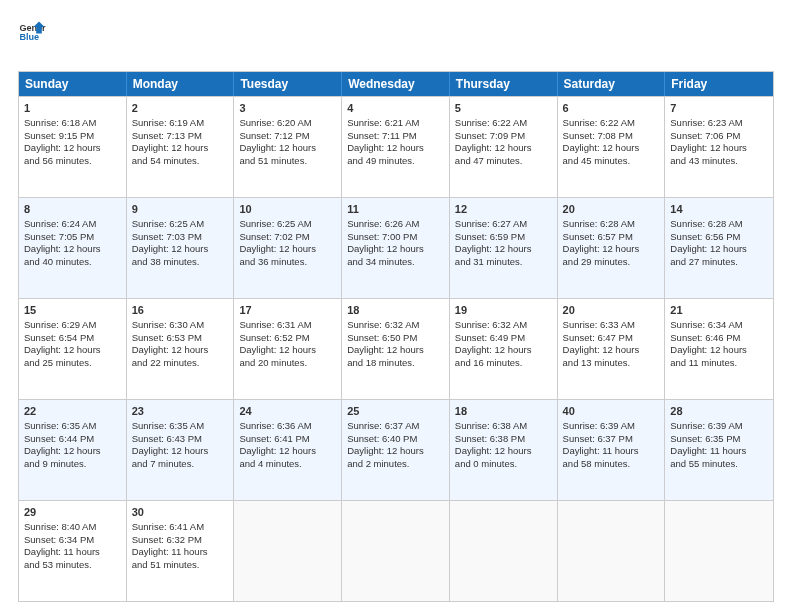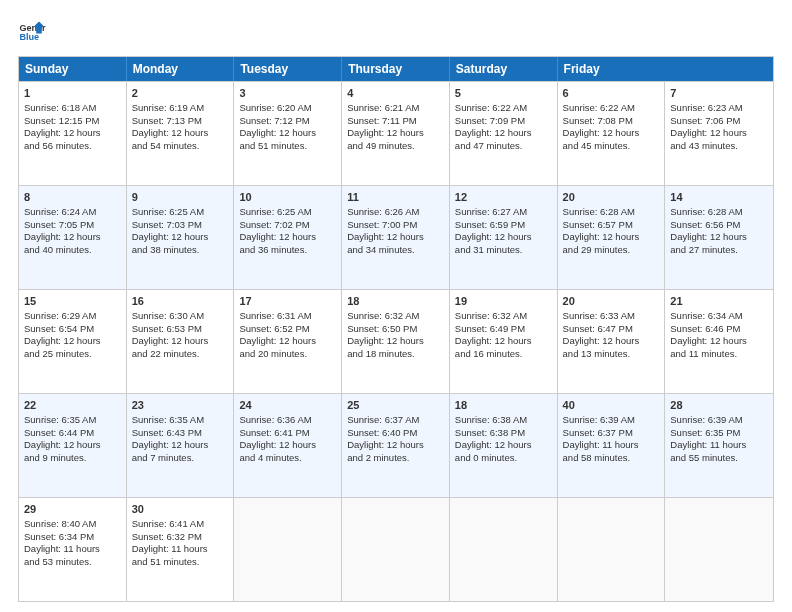--- a/index.html
+++ b/index.html
@@ -43,20 +43,21 @@
     }
     .location {
       font-size: 14px;
       color: #333;
     }
     .calendar {
       flex: 1;
       display: flex;
       flex-direction: column;
       border: 1px solid #ccc;
+      margin-top: 15px;
     }
     .cal-header {
       display: grid;
       grid-template-columns: repeat(7, 1fr);
       background: #1a6fba;
     }
     .cal-header-cell {
       color: #fff;
       font-size: 12px;
       font-weight: bold;
@@ -116,27 +117,28 @@
       <div class="month-title"></div>
       <div class="location"></div>
     </div>
   </div>
 
   <div class="calendar">
     <div class="cal-header">
       <div class="cal-header-cell">Sunday</div>
       <div class="cal-header-cell">Monday</div>
       <div class="cal-header-cell">Tuesday</div>
+      <div class="cal-header-cell">Wednesday</div>
       <div class="cal-header-cell">Thursday</div>
       <div class="cal-header-cell">Saturday</div>
       <div class="cal-header-cell">Friday</div>
     </div>
     <div class="cal-body" id="cal-body">
     <div class="cal-row">
-          <div class="cal-cell"><span class="day-num">1</span><span>Sunrise: 6:18 AM</span><br><span>Sunset: 12:15 PM</span><br><span>Daylight: 12 hours<br>and 56 minutes.</span></div>
+          <div class="cal-cell"><span class="day-num">1</span><span>Sunrise: 6:18 AM</span><br><span>Sunset: 9:15 PM</span><br><span>Daylight: 12 hours<br>and 56 minutes.</span></div>
           <div class="cal-cell"><span class="day-num">2</span><span>Sunrise: 6:19 AM</span><br><span>Sunset: 7:13 PM</span><br><span>Daylight: 12 hours<br>and 54 minutes.</span></div>
           <div class="cal-cell"><span class="day-num">3</span><span>Sunrise: 6:20 AM</span><br><span>Sunset: 7:12 PM</span><br><span>Daylight: 12 hours<br>and 51 minutes.</span></div>
           <div class="cal-cell"><span class="day-num">4</span><span>Sunrise: 6:21 AM</span><br><span>Sunset: 7:11 PM</span><br><span>Daylight: 12 hours<br>and 49 minutes.</span></div>
           <div class="cal-cell"><span class="day-num">5</span><span>Sunrise: 6:22 AM</span><br><span>Sunset: 7:09 PM</span><br><span>Daylight: 12 hours<br>and 47 minutes.</span></div>
           <div class="cal-cell"><span class="day-num">6</span><span>Sunrise: 6:22 AM</span><br><span>Sunset: 7:08 PM</span><br><span>Daylight: 12 hours<br>and 45 minutes.</span></div>
           <div class="cal-cell"><span class="day-num">7</span><span>Sunrise: 6:23 AM</span><br><span>Sunset: 7:06 PM</span><br><span>Daylight: 12 hours<br>and 43 minutes.</span></div>
         </div>
         <div class="cal-row">
           <div class="cal-cell"><span class="day-num">8</span><span>Sunrise: 6:24 AM</span><br><span>Sunset: 7:05 PM</span><br><span>Daylight: 12 hours<br>and 40 minutes.</span></div>
           <div class="cal-cell"><span class="day-num">9</span><span>Sunrise: 6:25 AM</span><br><span>Sunset: 7:03 PM</span><br><span>Daylight: 12 hours<br>and 38 minutes.</span></div>

